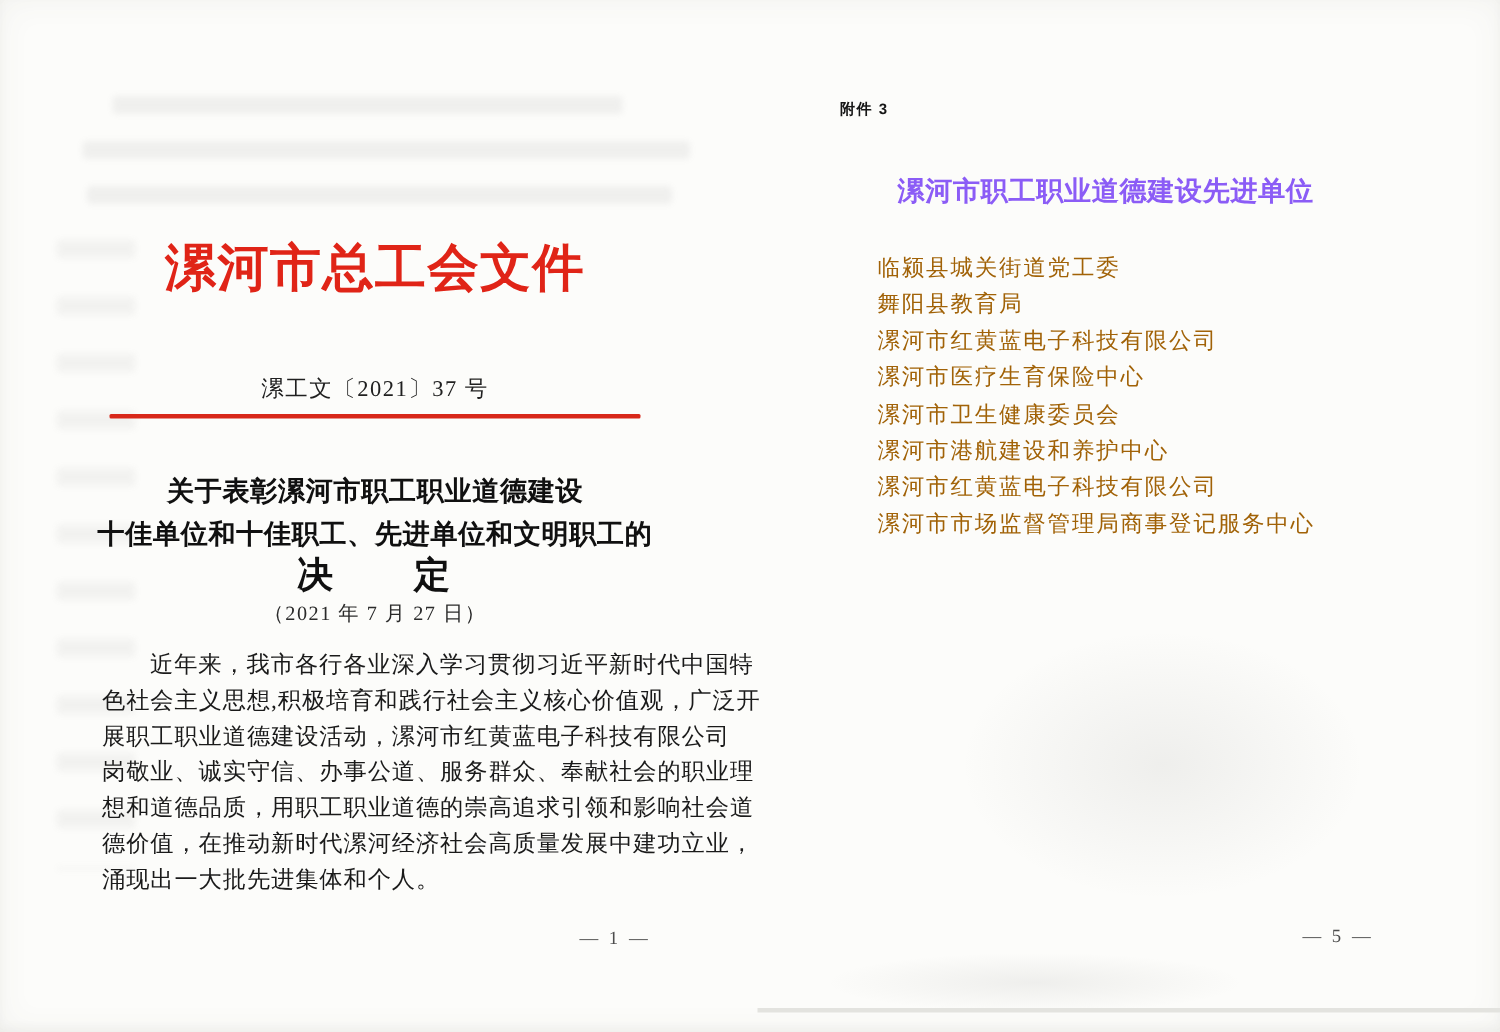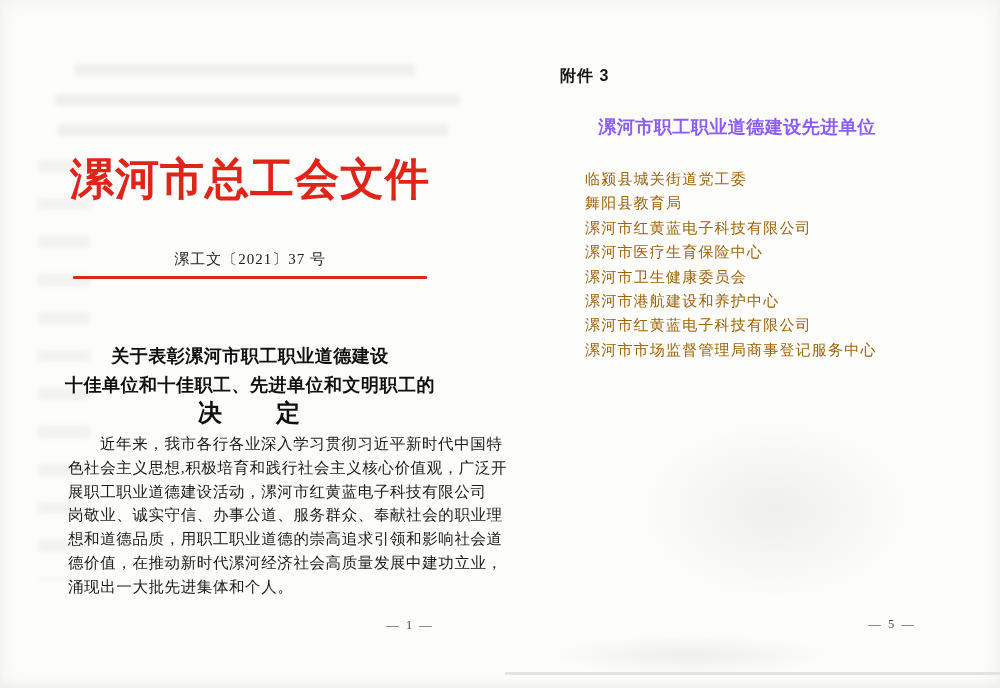--- a/index.html
+++ b/index.html
@@ -20,37 +20,37 @@
   .page {
     position: absolute; top: 0; height: 688px; width: 500px;
   }
   .page-left  { left: 0; }
   .page-right { left: 500px; }
 
   
   .red-header {
     position: absolute; left: 48px; top: 150px; width: 404px;
     text-align: center;
-    font-size: 44px; font-weight: bold; line-height: 60px;
+    font-size: 34px; font-weight: bold; line-height: 60px;
     color: #e02417; letter-spacing: 1px;
     white-space: nowrap;
   }
   .doc-number {
     position: absolute; left: 48px; top: 250px; width: 404px;
     text-align: center; font-size: 15px; letter-spacing: 1px; color: #202020;
     white-space: nowrap;
   }
   .red-rule {
     position: absolute; left: 73px; top: 276px; width: 354px; height: 3px;
     background: #d8281a; border-radius: 1px;
   }
   .doc-title {
     position: absolute; left: 30px; top: 313px; width: 440px;
     text-align: center; font-weight: bold; color: #101010;
-    font-size: 18px; line-height: 28.5px; letter-spacing: 0.5px; margin-top: 29px;
+    font-size: 18px; line-height: 28.5px; letter-spacing: 0.5px;
   }
   .doc-title .t-line { white-space: nowrap; }
   .doc-title .t-last { font-size: 24px; letter-spacing: 2px; }
   .doc-date {
     position: absolute; left: 48px; top: 400px; width: 404px;
     text-align: center; font-size: 13.5px; color: #2a2a2a; letter-spacing: 1px;
     white-space: nowrap;
   }
   .doc-body {
     position: absolute; left: 68px; top: 432px; width: 404px;
@@ -62,21 +62,21 @@
     position: absolute; font-size: 12.5px; color: #4c4c4c; letter-spacing: 2px;
     white-space: nowrap;
   }
   .page-num-left  { left: 378px; top: 618px; width: 64px; text-align: center; }
   .page-num-right { left: 360px; top: 617px; width: 64px; text-align: center; }
 
   
   .attachment-label {
     position: absolute; left: 60px; top: 66px;
     font-family: "Liberation Sans", "DejaVu Sans", sans-serif;
-    font-size: 16px; font-weight: bold; color: #161616; letter-spacing: 1px;
+    font-size: 10px; font-weight: bold; color: #161616; letter-spacing: 1px;
     white-space: nowrap;
   }
   .attachment-title {
     position: absolute; left: 0px; top: 115px; width: 474px;
     text-align: center;
     font-family: "Liberation Sans", "DejaVu Sans", sans-serif;
     font-size: 18px; font-weight: bold; color: #8b5cf6; letter-spacing: 0.5px;
     white-space: nowrap;
   }
   .unit-list {
@@ -124,20 +124,21 @@
     <div class="doc-number">漯工文〔2021〕37 号</div>
 
     <div class="red-rule"></div>
 
     <div class="doc-title">
       <div class="t-line">关于表彰漯河市职工职业道德建设</div>
       <div class="t-line">十佳单位和十佳职工、先进单位和文明职工的</div>
       <div class="t-line t-last">决　　定</div>
     </div>
 
+    <div class="doc-date">（2021 年 7 月 27 日）</div>
 
     <div class="doc-body">
       <div class="b-line b-first">近年来，我市各行各业深入学习贯彻习近平新时代中国特</div>
       <div class="b-line">色社会主义思想,积极培育和践行社会主义核心价值观，广泛开</div>
       <div class="b-line">展职工职业道德建设活动，漯河市红黄蓝电子科技有限公司</div>
       <div class="b-line">岗敬业、诚实守信、办事公道、服务群众、奉献社会的职业理</div>
       <div class="b-line">想和道德品质，用职工职业道德的崇高追求引领和影响社会道</div>
       <div class="b-line">德价值，在推动新时代漯河经济社会高质量发展中建功立业，</div>
       <div class="b-line">涌现出一大批先进集体和个人。</div>
     </div>

